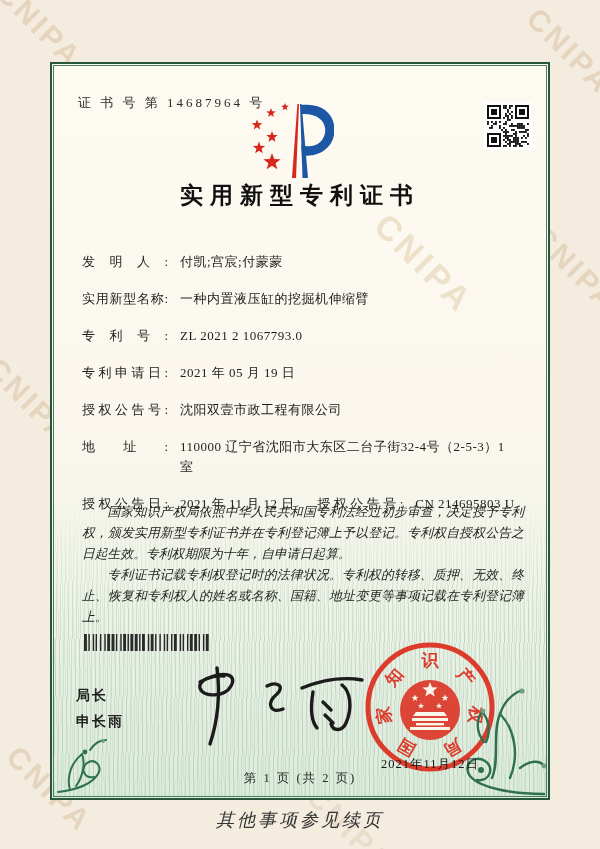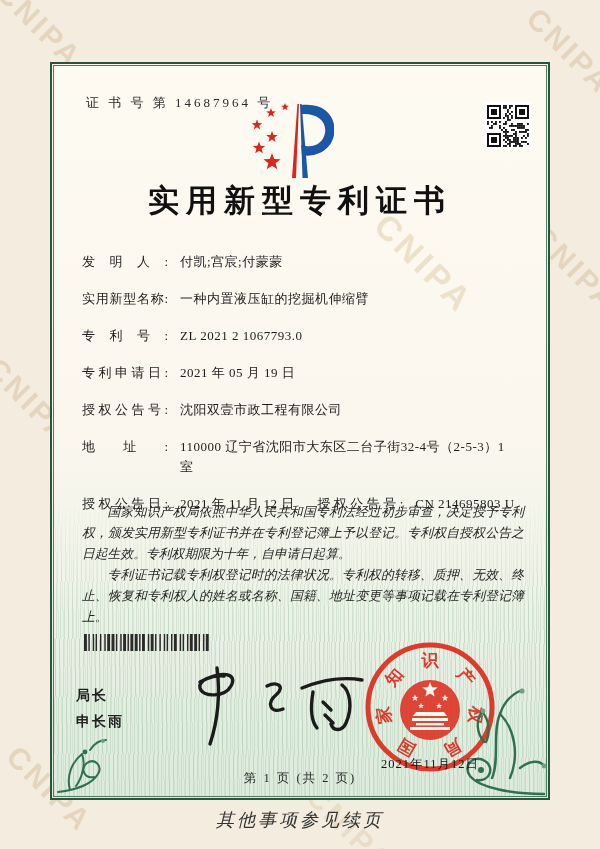--- a/index.html
+++ b/index.html
@@ -20,24 +20,24 @@
          background:linear-gradient(180deg,#fdfaf2 0%,#fbf7ee 50%,#f0f4e9 70%,#e4eee1 86%,#dcebdc 100%);}
   .frame::before{content:"";position:absolute;inset:1px;border:1px solid #4a7d5f;pointer-events:none;}
   .waves{position:absolute;left:2px;right:2px;bottom:2px;height:300px;
          background:repeating-linear-gradient(91deg,rgba(106,160,124,.20) 0 1px,rgba(0,0,0,0) 1px 4px),
                     repeating-linear-gradient(88deg,rgba(106,160,124,.12) 0 1px,rgba(0,0,0,0) 1px 5px);
          -webkit-mask-image:linear-gradient(180deg,rgba(0,0,0,0),#000 40%);
          mask-image:linear-gradient(180deg,rgba(0,0,0,0),#000 40%);pointer-events:none;}
   .wm-inner{position:absolute;left:310px;top:180px;font-family:"Liberation Sans","DejaVu Sans",sans-serif;
             font-weight:bold;font-size:34px;letter-spacing:4px;color:#dcc69c;opacity:.45;
             transform:rotate(45deg);pointer-events:none;}
-  .cert-no{position:absolute;left:26px;top:30px;font-size:13px;letter-spacing:3px;color:#2b2b2b;margin-left:8px;}
+  .cert-no{position:absolute;left:26px;top:30px;font-size:13px;letter-spacing:3px;color:#2b2b2b;}
   .qr{position:absolute;left:432px;top:38px;width:46px;height:46px;background:#fff;padding:1px;}
   .logo{position:absolute;left:190px;top:34px;width:92px;height:90px;}
-  .title{position:absolute;left:0;top:116px;width:100%;text-align:center;font-size:31px;
+  .title{position:absolute;left:0;top:116px;width:100%;text-align:center;font-size:23px;
          font-weight:bold;letter-spacing:7px;color:#101010;}
   .fields{position:absolute;left:30px;top:188px;width:442px;font-size:13px;line-height:20px;}
   .field-row{margin-bottom:17px;white-space:nowrap;}
   .f-label{display:inline-block;width:86px;text-align-last:justify;-moz-text-align-last:justify;
            vertical-align:top;}
   .f-value{display:inline-block;margin-left:12px;vertical-align:top;letter-spacing:.5px;}
   .row-address{white-space:normal;}
   .row-address .f-value{width:336px;white-space:normal;font-family:Liberation Serif, serif;}
   .pair1{display:inline-block;width:232px;}
   .paras{position:absolute;left:30px;top:438px;width:442px;font-size:12.8px;line-height:21px;

